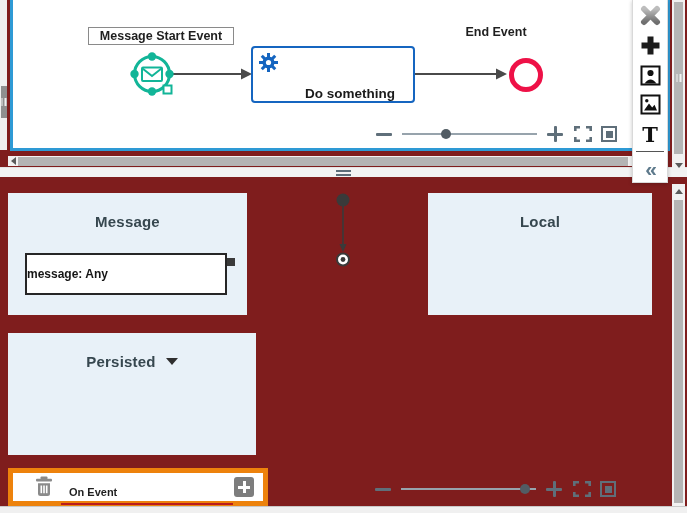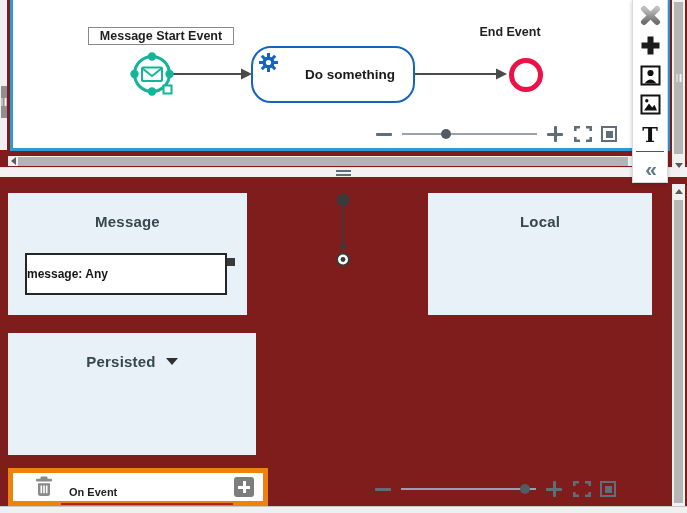--- a/index.html
+++ b/index.html
@@ -16,22 +16,22 @@
   .label-box {
     position:absolute; left:75px; top:27px; width:146px; height:18px;
     background:#fff; border:1px solid #8a8a8a;
     font-size:12.5px; font-weight:700; color:#1f1f1f;
     display:flex; align-items:center; justify-content:center;
   }
   .start-event-svg { position:absolute; left:124px; top:46px; }
   .edges-svg { position:absolute; left:0; top:0; pointer-events:none; }
   .task-node {
     position:absolute; left:248px; top:43px; width:164px; height:57px;
-    background:#fff; border:2px solid #1565c0; border-radius:20px;
-    display:flex; align-items:center; justify-content:center;
+    background:#fff; border:2px solid #1565c0; border-radius:4px;
+    display:flex; align-items:flex-end; justify-content:center;
   }
   .task-node .task-text { font-size:13.5px; font-weight:700; color:#1a1a1a; margin-left:34px; }
   .gear { position:absolute; left:6px; top:5px; }
   .end-label {
     position:absolute; left:455px; top:22px; width:96px; text-align:center;
     font-size:12.5px; font-weight:700; color:#1f1f1f;
   }
   .end-event {
     position:absolute; left:506px; top:55px; width:34px; height:34px;
     border:5px solid #ee1147; border-radius:50%; background:#fff;
@@ -166,21 +166,21 @@
             <rect x="0" y="8" width="5" height="3" transform="rotate(45 9.5 9.5)"></rect>
             <rect x="14" y="8" width="5" height="3" transform="rotate(45 9.5 9.5)"></rect>
           </g>
           <circle cx="9.5" cy="9.5" r="6"></circle>
           <circle cx="9.5" cy="9.5" r="2.6" fill="#ffffff"></circle>
         </g>
       </svg>
       <span class="task-text">Do something</span>
     </div>
 
-    <div class="end-label" style="left:449px; top:25px;">End Event</div>
+    <div class="end-label" style="left:435px; top:25px;">End Event</div>
     <div class="end-event" style="left:496px; top:58px;"></div>
 
     <div class="zoombar" style="left:363px; top:125px;">
       <div class="zb-minus"></div>
       <div class="zb-slider">
         <div class="zb-dot" style="left:39px;"></div>
       </div>
       <div class="zb-plus"></div>
       <div class="zb-expand">
         <svg width="18" height="16" viewBox="0 0 18 16">

